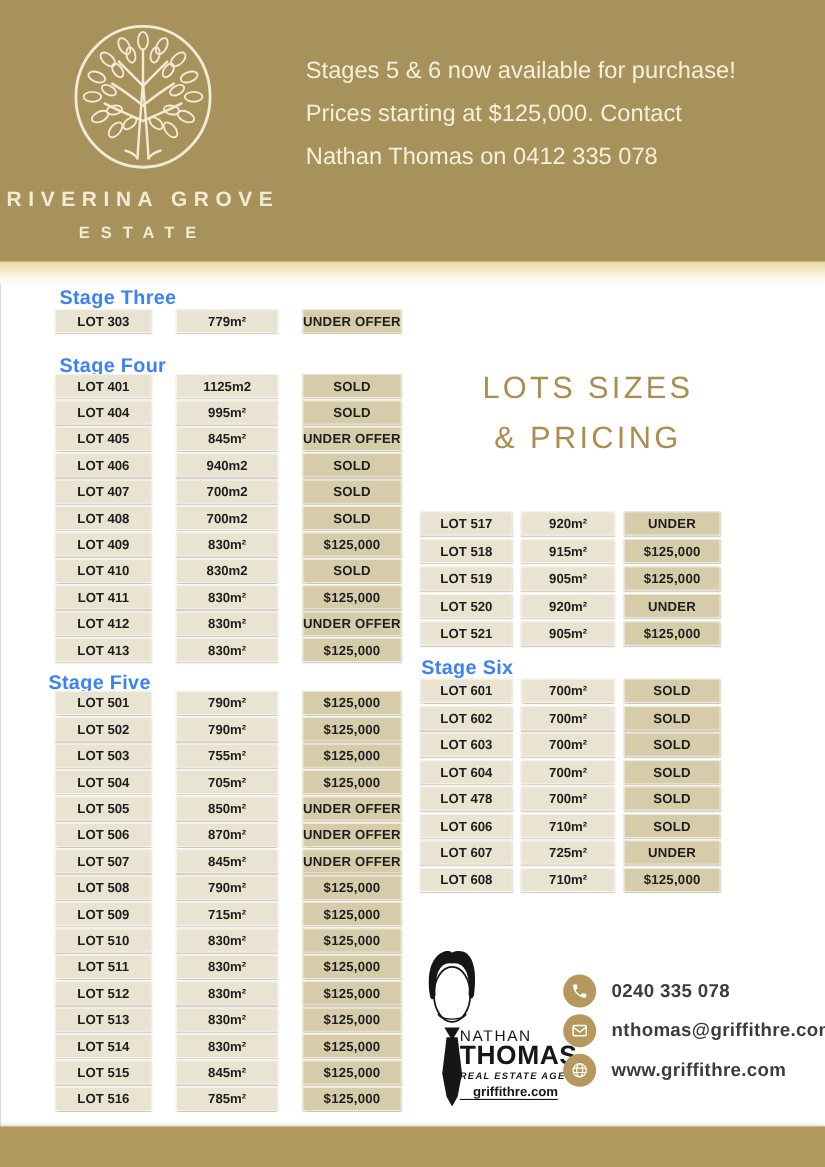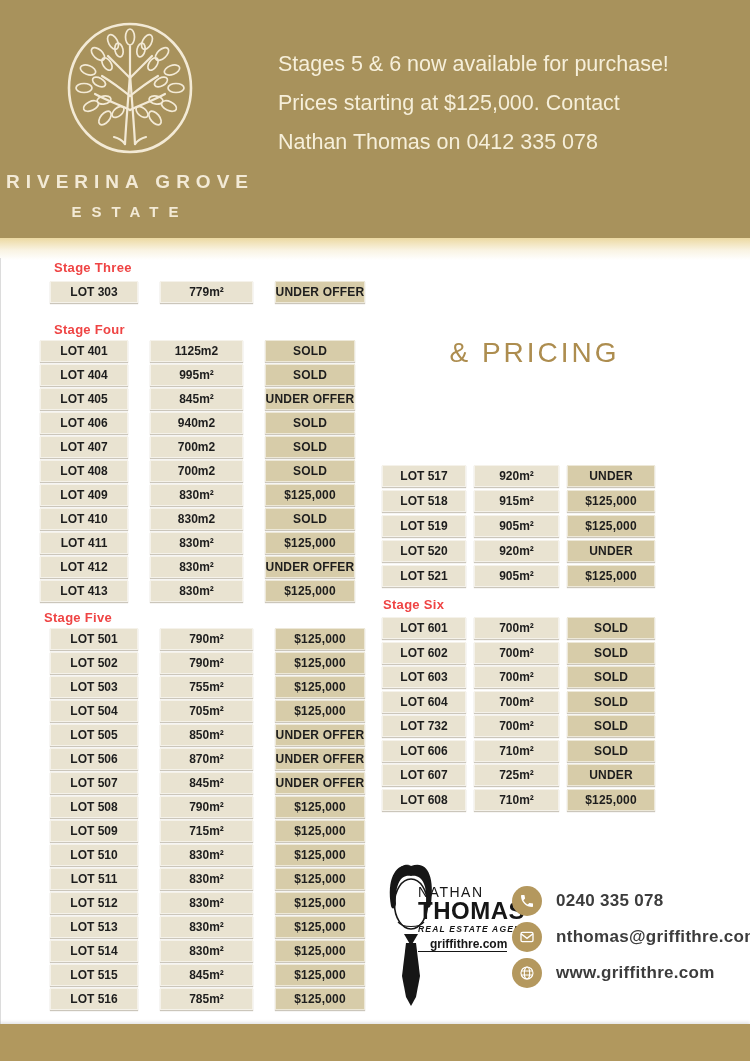--- a/index.html
+++ b/index.html
@@ -37,42 +37,42 @@
     position:absolute;left:5px;top:203px;width:250px;text-align:center;
     color:#f3ead6;font-size:15px;font-weight:700;letter-spacing:10px;
   }
   .promo{
     position:absolute;left:278px;top:45px;width:460px;
     color:var(--cream,#f6efda);font-size:21.5px;line-height:39px;font-weight:400;
   }
   
   .left-edge{position:absolute;left:0;top:258px;width:1px;height:766px;background:#dcdcdc;}
   .stage-label{
-    position:absolute;font-size:13px;font-weight:700;color:#ef4444;letter-spacing:.3px;
+    position:absolute;font-size:18px;font-weight:700;color:#3b82f6;letter-spacing:.3px;
   }
   .stage-table{position:absolute;}
   .trow{display:grid;grid-template-columns:88px 93px 90px;column-gap:22px;margin-bottom:2px;}
   .stage-table.right .trow{grid-template-columns:84px 85px 88px;column-gap:8px;margin-bottom:3px;}
   .stage-table.six .trow{margin-bottom:2.5px;}
   .cell{
     height:22px;line-height:22px;text-align:center;
     font-size:12px;font-weight:700;color:var(--ink,#1d1d1d);
     background:var(--cell-bg,#e9e3d1);
     box-shadow:inset 0 0 0 1px rgba(255,255,255,.55),0 1px 1px rgba(105,92,60,.35);
   }
   .cell.c-status{background:var(--cell-status-bg,#d7cca9);letter-spacing:.2px;}
   
   .main-title{
     position:absolute;left:392px;top:330px;width:285px;text-align:center;
     color:var(--accent-gold,#ad8d4f);font-size:28px;line-height:45px;
     font-weight:400;letter-spacing:3px;
   }
   
   .agent-head{position:absolute;left:386px;top:860px;}
-  .agent-text{position:absolute;left:418px;top:884px;color:#161616;}
+  .agent-text{position:absolute;left:418px;top:933px;color:#161616;}
   .agent-first{font-size:14px;font-weight:400;letter-spacing:1.5px;}
   .agent-last{font-size:24px;font-weight:700;letter-spacing:.5px;line-height:22px;}
   .agent-role{font-size:8.5px;font-weight:700;font-style:italic;letter-spacing:1.2px;margin-top:2px;}
   .agent-site{font-size:12px;font-weight:700;margin-top:2px;border-bottom:1px solid #161616;display:inline-block;padding-left:12px;}
   .contact{position:absolute;left:512px;top:886px;}
   .contact-row{display:flex;align-items:center;height:30px;margin-bottom:6px;}
   .contact-icon{
     width:30px;height:30px;border-radius:50%;flex:0 0 30px;
     background:var(--icon-gold,#b4985e);display:flex;align-items:center;justify-content:center;
   }
@@ -138,34 +138,35 @@
     <div class="promo">
       <div>Stages 5 &amp; 6 now available for purchase!</div>
       <div>Prices starting at $125,000. Contact</div>
       <div>Nathan Thomas on 0412 335 078</div>
     </div>
   </div>
   <div class="fade"></div>
   <div class="left-edge"></div>
 
   <div class="main-title">
+    <div>LOTS SIZES</div>
     <div>&amp; PRICING</div>
   </div>
 
   <div class="stage-label" style="left:54px;top:260px">Stage Three</div>
   <div class="stage-table" style="left:50px;top:281px">
       <div class="trow">
         <div class="cell c-lot">LOT 303</div>
         <div class="cell c-size">779m²</div>
         <div class="cell c-status">UNDER OFFER</div>
       </div>
     </div>
 
   <div class="stage-label" style="left:54px;top:322px">Stage Four</div>
-  <div class="stage-table" style="left:40px;top:340px">
+  <div class="stage-table" style="left:50px;top:340px">
       <div class="trow">
         <div class="cell c-lot">LOT 401</div>
         <div class="cell c-size">1125m2</div>
         <div class="cell c-status">SOLD</div>
       </div>
       <div class="trow">
         <div class="cell c-lot">LOT 404</div>
         <div class="cell c-size">995m²</div>
         <div class="cell c-status">SOLD</div>
       </div>
@@ -344,21 +345,21 @@
         <div class="cell c-lot">LOT 603</div>
         <div class="cell c-size">700m²</div>
         <div class="cell c-status">SOLD</div>
       </div>
       <div class="trow">
         <div class="cell c-lot">LOT 604</div>
         <div class="cell c-size">700m²</div>
         <div class="cell c-status">SOLD</div>
       </div>
       <div class="trow">
-        <div class="cell c-lot">LOT 732</div>
+        <div class="cell c-lot">LOT 478</div>
         <div class="cell c-size">700m²</div>
         <div class="cell c-status">SOLD</div>
       </div>
       <div class="trow">
         <div class="cell c-lot">LOT 606</div>
         <div class="cell c-size">710m²</div>
         <div class="cell c-status">SOLD</div>
       </div>
       <div class="trow">
         <div class="cell c-lot">LOT 607</div>

